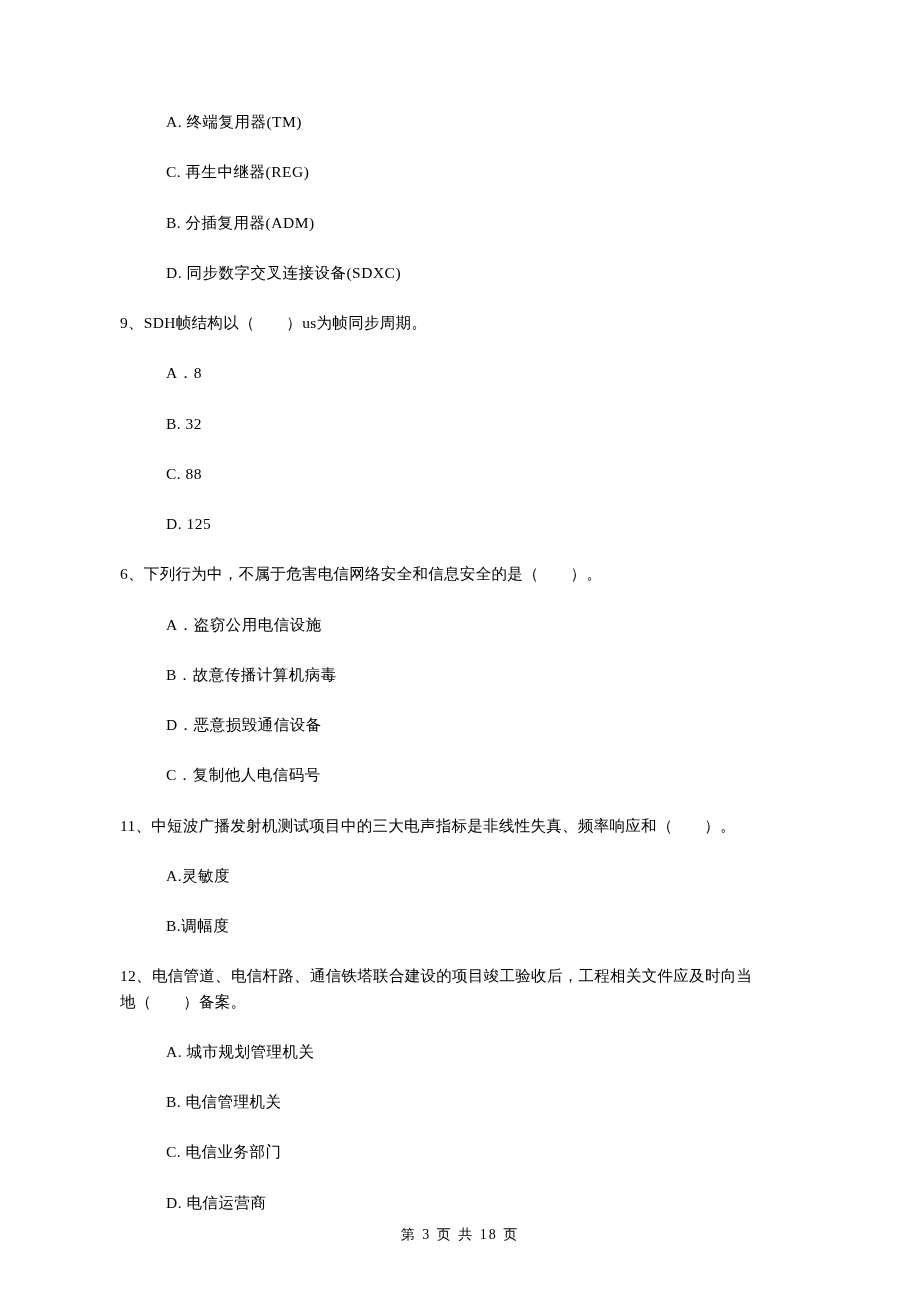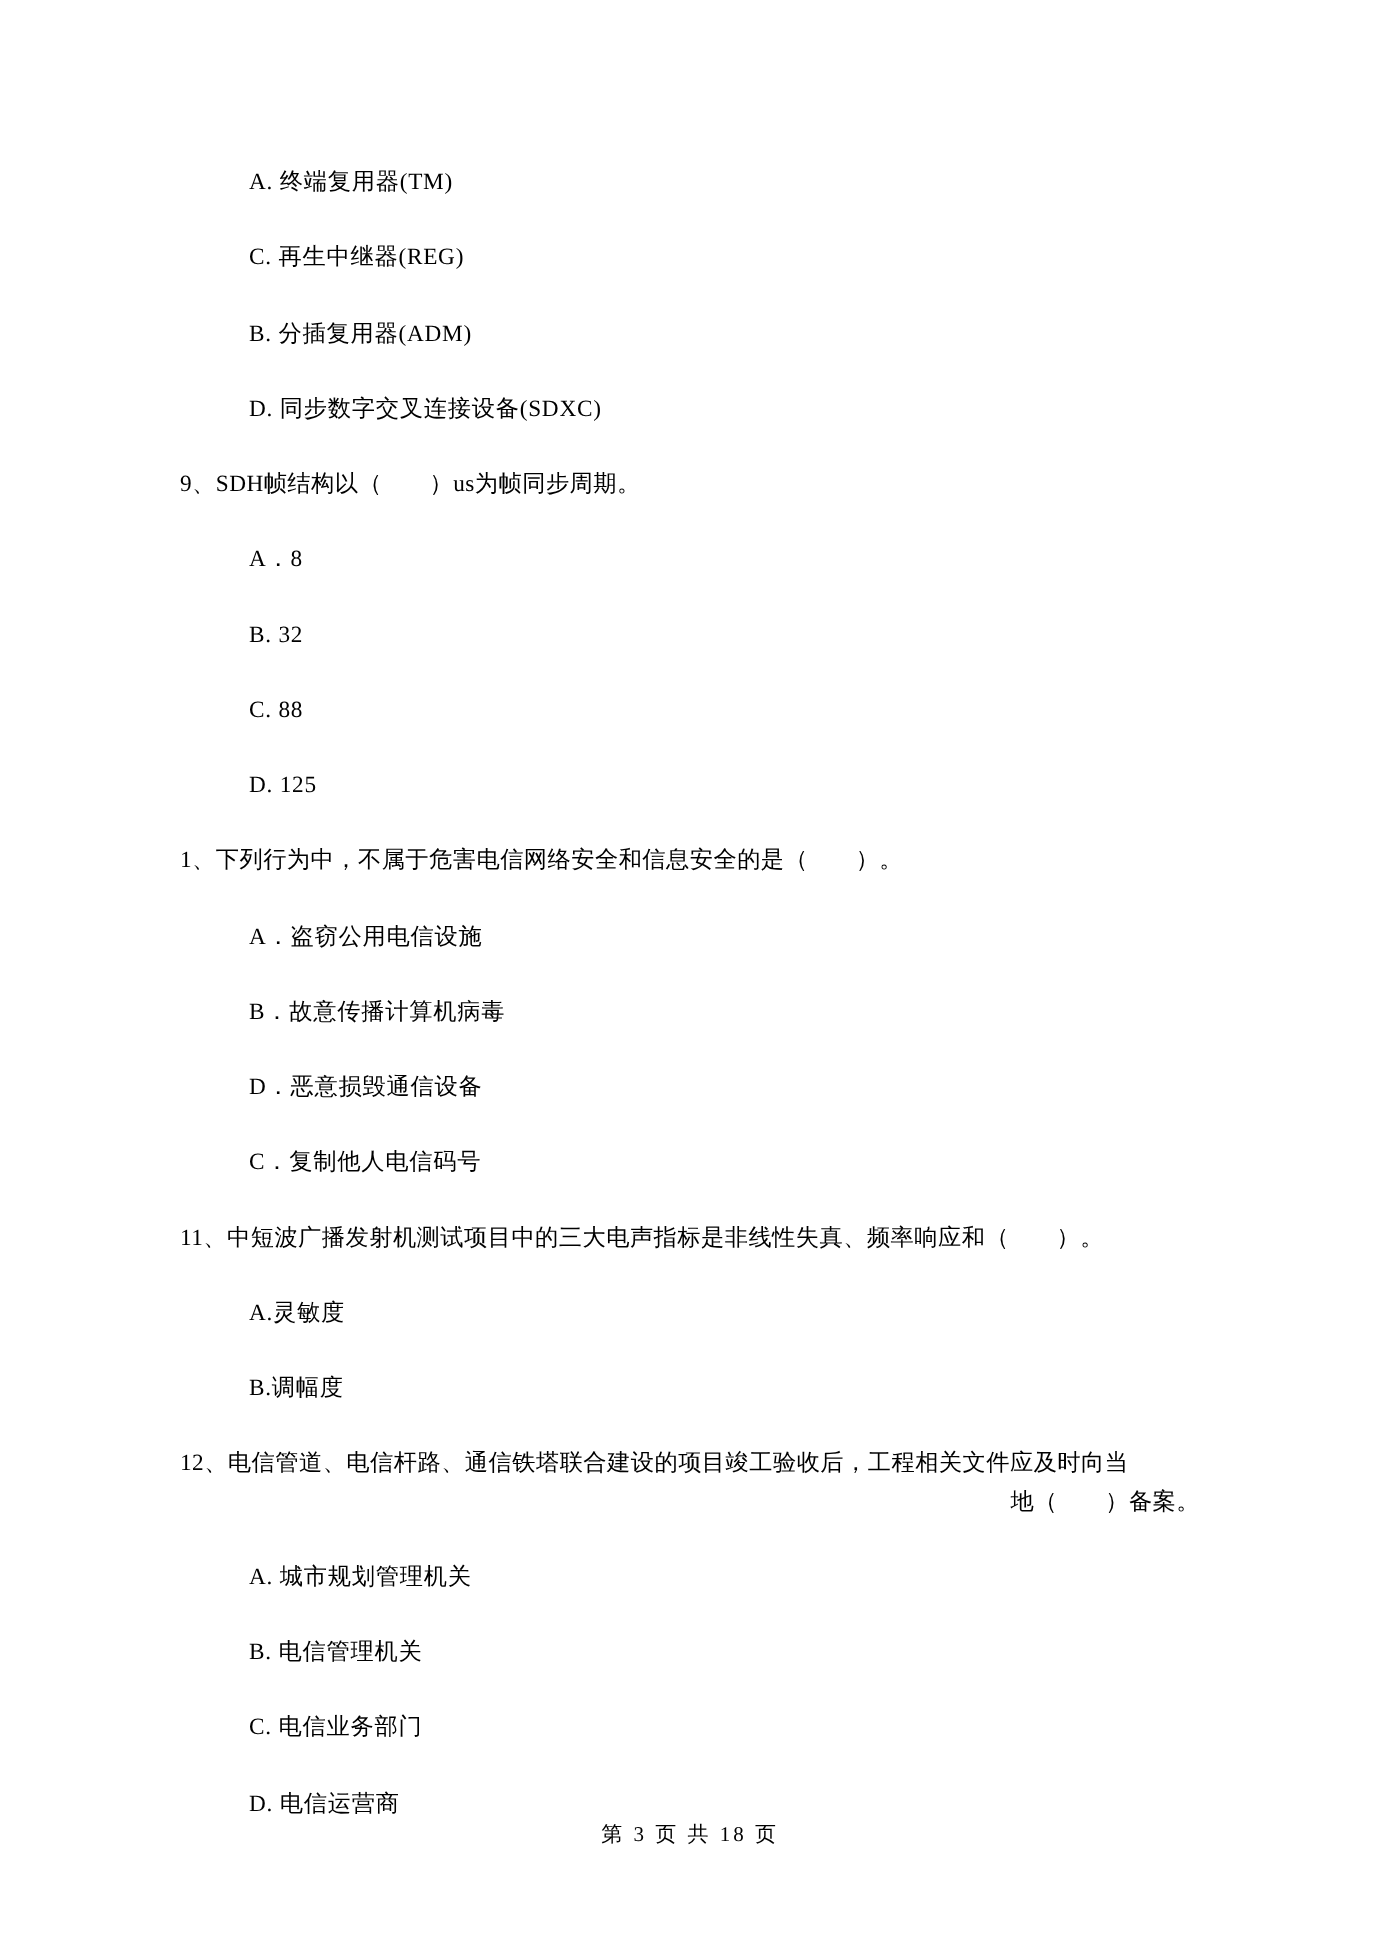--- a/index.html
+++ b/index.html
@@ -26,25 +26,24 @@
       letter-spacing: 0.5px;
     }
     .question-line {
       margin-bottom: 27px;
       margin-top: 1px;
       letter-spacing: 0.3px;
     }
     .question-cont {
       margin-bottom: 27px;
       letter-spacing: 0.3px;
-      text-align: right;
     }
     .footer {
       position: absolute;
-      bottom: 70px;
+      bottom: 58px;
       left: 0;
       right: 0;
       text-align: center;
       font-size: 14px;
       letter-spacing: 2px;
     }
   </style>
 </head>
 <body>
 
@@ -54,21 +53,21 @@
   <div class="option-line">C. 再生中继器(REG)</div>
   <div class="option-line">B. 分插复用器(ADM)</div>
   <div class="option-line">D. 同步数字交叉连接设备(SDXC)</div>
 
   <div class="question-line">9、SDH帧结构以（　　）us为帧同步周期。</div>
   <div class="option-line">A．8</div>
   <div class="option-line">B. 32</div>
   <div class="option-line">C. 88</div>
   <div class="option-line">D. 125</div>
 
-  <div class="question-line">1、下列行为中，不属于危害电信网络安全和信息安全的是（　　）。</div>
+  <div class="question-line">6、下列行为中，不属于危害电信网络安全和信息安全的是（　　）。</div>
   <div class="option-line">A．盗窃公用电信设施</div>
   <div class="option-line">B．故意传播计算机病毒</div>
   <div class="option-line">D．恶意损毁通信设备</div>
   <div class="option-line">C．复制他人电信码号</div>
 
   <div class="question-line">11、中短波广播发射机测试项目中的三大电声指标是非线性失真、频率响应和（　　）。</div>
   <div class="option-line">A.灵敏度</div>
   <div class="option-line">B.调幅度</div>
 
   <div class="question-line" style="margin-bottom:2px;">12、电信管道、电信杆路、通信铁塔联合建设的项目竣工验收后，工程相关文件应及时向当</div>

